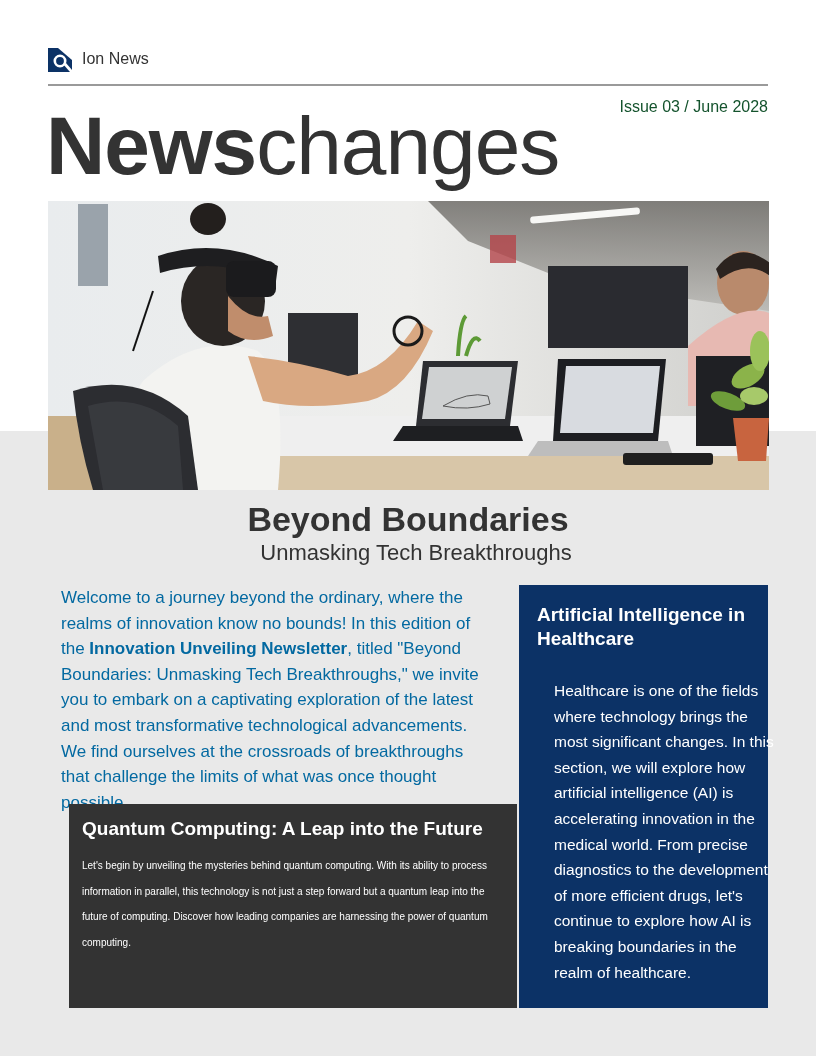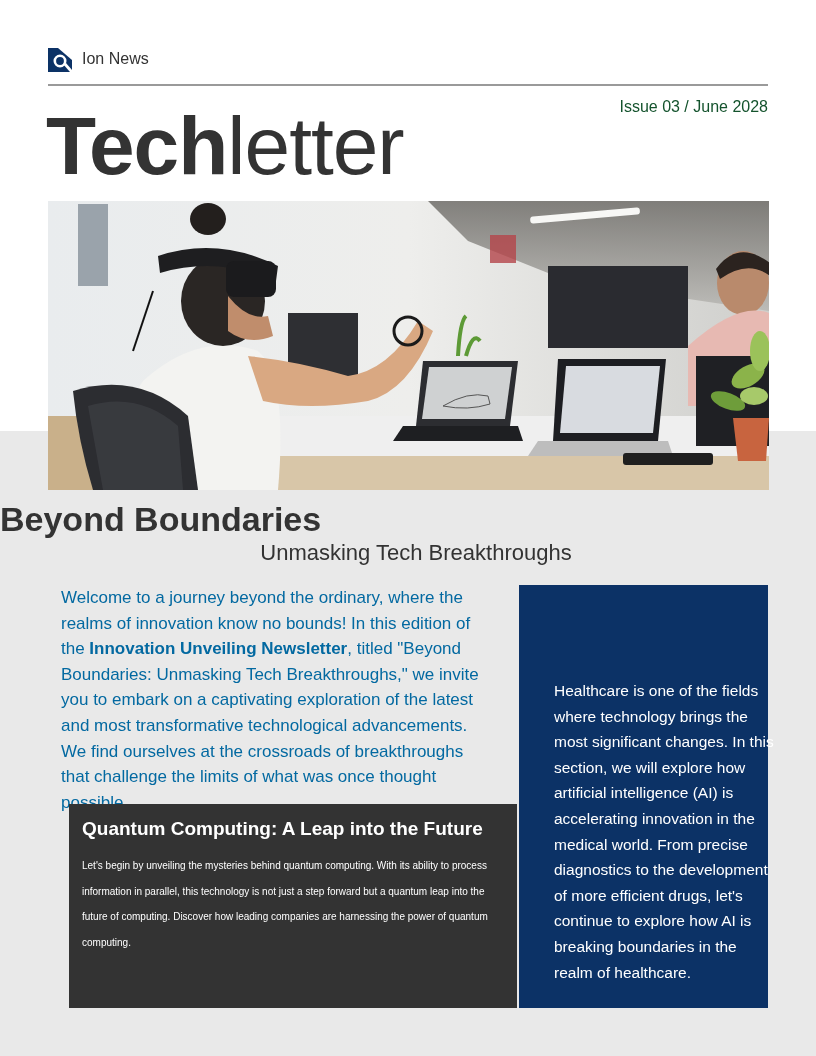--- a/index.html
+++ b/index.html
@@ -16,21 +16,21 @@
   .brand { position:absolute; left:34px; top:3px; font-size:16px; color:#333; }
   .issue { position:absolute; right:0; top:3px; font-size:16px; color:#14532d;margin-top:48px; }
   .divider { position:absolute; left:48px; top:84px; width:720px; height:2px; background:#9a9a9a; }
 
   .title { position:absolute; left:46px; top:96px; font-size:82px; line-height:100px; color:#333; letter-spacing:-1px; }
   .title .bold { font-weight:700; }
   .title .light { font-weight:400; }
 
   .hero { position:absolute; left:48px; top:201px; width:721px; height:289px; overflow:hidden; background:#e8e6e2; }
 
-  .headline { position:absolute; left:0; width:816px; top:498px; font-size:34px; font-weight:700; color:#333; line-height:42px; }
+  .headline { position:absolute; left:0; width:816px; top:498px; text-align:center; font-size:34px; font-weight:700; color:#333; line-height:42px; }
   .subhead { position:absolute; left:0; width:816px; top:539px; text-align:center; font-size:22px; color:#333; line-height:28px;padding-left:8px; }
 
   .intro { position:absolute; left:61px; top:585px; width:430px; font-size:17px; line-height:25.6px; color:#0369a1; }
   .intro b { font-weight:700; }
 
   .quantum { position:absolute; left:48px; top:804px; width:448px; height:204px; background:#333333; color:#fff;margin-left:21px; }
   .quantum h2 { margin:0; position:absolute; left:13px; top:13px; font-size:19px; font-weight:700; line-height:24px; }
   .quantum p { margin:0; position:absolute; left:13px; top:49px; width:425px; font-size:10px; line-height:25.6px; }
 
   .ai { position:absolute; left:519px; top:585px; width:249px; height:423px; background:#0c3266; color:#fff; }
@@ -46,21 +46,21 @@
   <svg class="logo" viewBox="0 0 24 24">
     <polygon points="0,0 10,0 24,12 24,24 0,24" fill="#0c3266"></polygon>
     <circle cx="12" cy="13" r="5.2" fill="none" stroke="#ffffff" stroke-width="2.6"></circle>
     <polygon points="15,16 18,15 24,22 24,24 22,24" fill="#ffffff"></polygon>
   </svg>
   <span class="brand">Ion News</span>
   <span class="issue">Issue 03 / June 2028</span>
 </div>
 <div class="divider"></div>
 
-<div class="title"><span class="bold">Tech</span><span class="light">letter</span></div>
+<div class="title"><span class="bold">News</span><span class="light">changes</span></div>
 
 <div class="hero">
   <svg width="721" height="289" viewBox="0 0 721 289">
     <defs>
       <linearGradient id="wall" x1="0" y1="0" x2="1" y2="0">
         <stop offset="0" stop-color="#e9ecee"></stop>
         <stop offset="0.5" stop-color="#eeeeec"></stop>
         <stop offset="1" stop-color="#cfcfcc"></stop>
       </linearGradient>
       <linearGradient id="ceil" x1="0" y1="0" x2="0" y2="1">
@@ -122,14 +122,15 @@
 <div class="subhead">Unmasking Tech Breakthroughs</div>
 
 <div class="intro"><span>Welcome to a journey beyond the ordinary, where the realms of innovation know no bounds! In this edition of the </span><b>Innovation Unveiling Newsletter</b><span>, titled "Beyond Boundaries: Unmasking Tech Breakthroughs," we invite you to embark on a captivating exploration of the latest and most transformative technological advancements. We find ourselves at the crossroads of breakthroughs that challenge the limits of what was once thought possible.</span></div>
 
 <div class="quantum">
   <h2>Quantum Computing: A Leap into the Future</h2>
   <p>Let's begin by unveiling the mysteries behind quantum computing. With its ability to process information in parallel, this technology is not just a step forward but a quantum leap into the future of computing. Discover how leading companies are harnessing the power of quantum computing.</p>
 </div>
 
 <div class="ai">
+  <h2>Artificial Intelligence in Healthcare</h2>
   <p>Healthcare is one of the fields where technology brings the most significant changes. In this section, we will explore how artificial intelligence (AI) is accelerating innovation in the medical world. From precise diagnostics to the development of more efficient drugs, let's continue to explore how AI is breaking boundaries in the realm of healthcare.</p>
 </div>
 
 </body></html>

